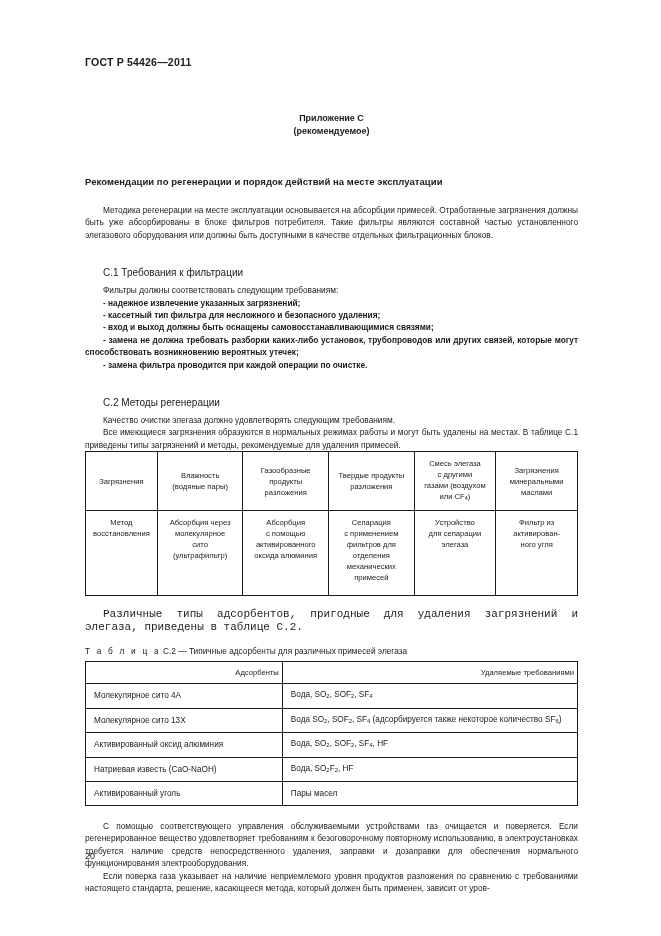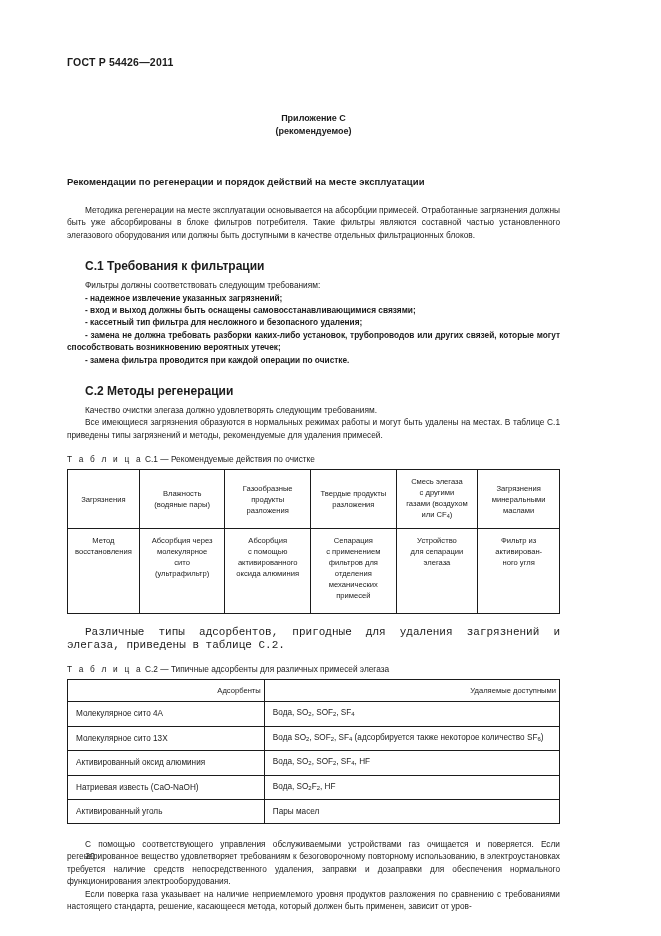--- a/index.html
+++ b/index.html
@@ -18,21 +18,21 @@
   .page {
     position: absolute;
     left: 0; top: 0;
     width: 661px;
     height: 936px;
     padding: 0;
     box-sizing: border-box;
   }
   .content {
     position: absolute;
-    left: 67px;
+    left: 85px;
     top: 56px;
     width: 493px;
   }
   .std-header {
     font-size: 10.5px;
     font-weight: bold;
     letter-spacing: 0.2px;
     margin: 0 0 44px 0;
   }
   .appendix-block {
@@ -51,23 +51,23 @@
   }
   p.body-text {
     font-size: 8.3px;
     line-height: 12.4px;
     margin: 0;
     text-align: justify;
     text-indent: 18px;
     hyphens: manual;
   }
   .sect-head {
-    font-size: 12px;
-    font-weight: bold;
-    margin: 18px 0 6px 0;
+    font-size: 10px;
+    font-weight: normal;
+    margin: 26px 0 6px 0;
     text-indent: 18px;
   }
   ul.req-list {
     list-style: none;
     margin: 0;
     padding: 0;
     font-weight: bold;
   }
   ul.req-list li {
     font-size: 8.3px;
@@ -152,36 +152,30 @@
     </div>
 
     <div class="doc-title">Рекомендации по регенерации и порядок действий на месте эксплуатации</div>
 
     <p class="body-text">Методика регенерации на месте эксплуатации основывается на абсорбции примесей. Отработанные загрязнения должны быть уже абсорбированы в блоке фильтров потребителя. Такие фильтры являются составной частью установленного элегазового оборудования или должны быть доступными в качестве отдельных фильтрационных блоков.</p>
 
     <div class="sect-head">С.1  Требования к фильтрации</div>
     <p class="body-text">Фильтры должны соответствовать следующим требованиям:</p>
     <ul class="req-list">
       <li>- надежное извлечение указанных загрязнений;</li>
+      <li>- кассетный тип фильтра для несложного и безопасного удаления;</li>
       <li>- вход и выход должны быть оснащены самовосстанавливающимися связями;</li>
-      <li>- кассетный тип фильтра для несложного и безопасного удаления;</li>
       <li>- замена не должна требовать разборки каких-либо установок, трубопроводов или других связей, которые могут способствовать возникновению вероятных утечек;</li>
       <li>- замена фильтра проводится при каждой операции по очистке.</li>
     </ul>
 
     <div class="sect-head">С.2  Методы регенерации</div>
     <p class="body-text">Качество очистки элегаза должно удовлетворять следующим требованиям.</p>
     <p class="body-text">Все имеющиеся загрязнения образуются в нормальных режимах работы и могут быть удалены на местах. В таблице С.1 приведены типы загрязнений и методы, рекомендуемые для удаления примесей.</p>
 
-    <div class="tbl-caption">
-      <span class="sp">Т а б л и ц а</span>
-      <span>С.1</span>
-      <span>—</span>
-      <span>Рекомендуемые действия по очистке</span>
-    </div>
 
     <table class="gost t1">
       <colgroup>
         <col style="width:14.6%">
           <col style="width:17.4%">
           <col style="width:17.4%">
         <col style="width:17.4%">
           <col style="width:16.6%">
           <col style="width:16.6%">
       </colgroup>
@@ -264,21 +258,21 @@
     </div>
 
     <table class="gost t2">
       <colgroup>
           <col style="width:40%">
           <col style="width:60%">
         </colgroup>
       <thead>
         <tr>
           <th class="hc">Адсорбенты</th>
-          <th class="hc">Удаляемые доступными</th>
+          <th class="hc">Удаляемые требованиями</th>
         </tr>
       </thead>
       <tbody>
         <tr>
           <td>Молекулярное сито 4А</td>
           <td>Вода, SO<sub>2</sub>, SOF<sub>2</sub>, SF<sub>4</sub></td>
         </tr>
         <tr>
           <td>Молекулярное сито 13Х</td>
           <td>Вода SO<sub>2</sub>, SOF<sub>2</sub>, SF<sub>4</sub> (адсорбируется также некоторое количество SF<sub>6</sub>)</td>

